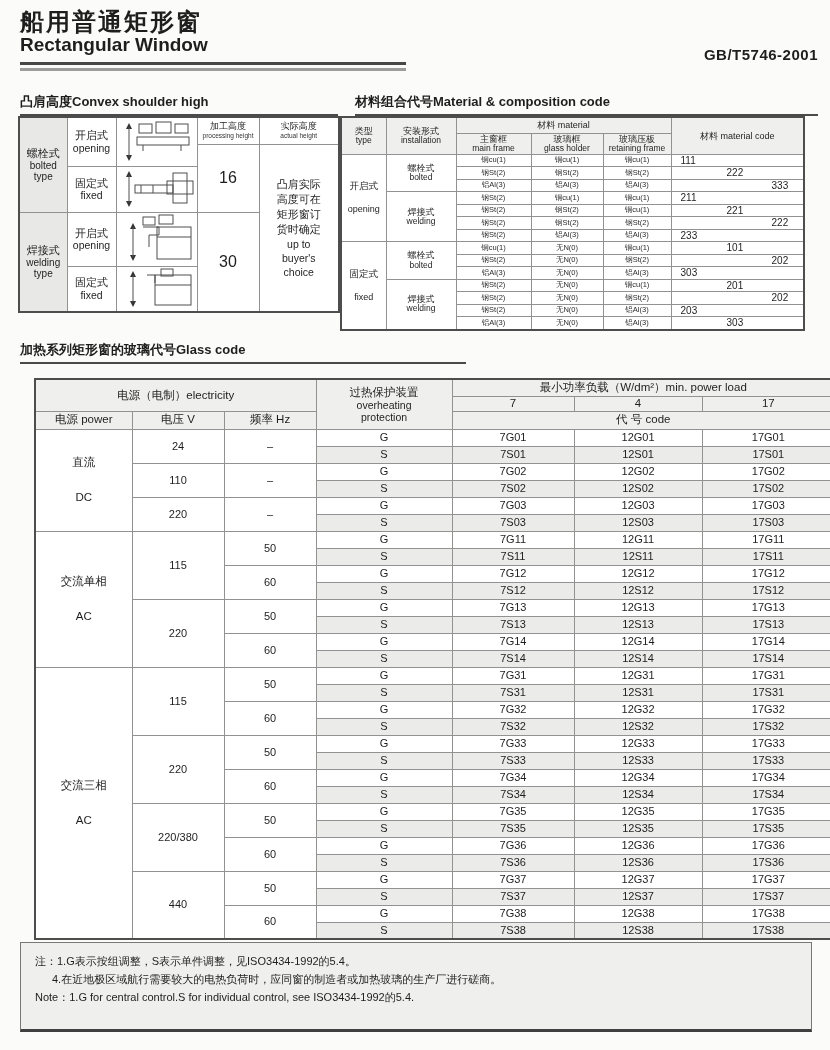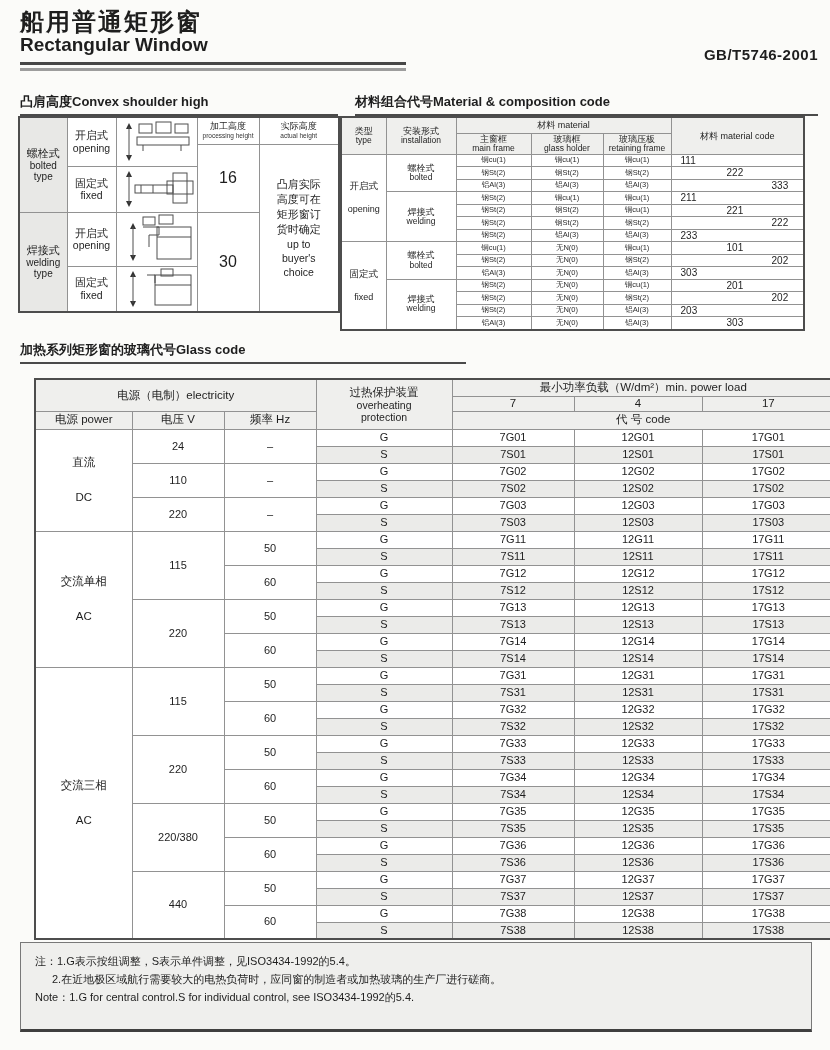--- a/index.html
+++ b/index.html
@@ -592,15 +592,15 @@
         <td>S</td>
         <td>7S38</td>
         <td>12S38</td>
         <td>17S38</td>
       </tr>
     </tbody>
 </table>
 
 <div class="abs" id="notes-box">
   <div>注：1.G表示按组调整，S表示单件调整，见ISO3434-1992的5.4。</div>
-  <div class="ind1">2.在近地极区域航行需要较大的电热负荷时，应同窗的制造者或加热玻璃的生产厂进行磋商。</div>
+  <div class="ind1">4.在近地极区域航行需要较大的电热负荷时，应同窗的制造者或加热玻璃的生产厂进行磋商。</div>
   <div>Note：1.G for central control.S for individual control, see ISO3434-1992的5.4.</div>
 </div>
 
 </body></html>

